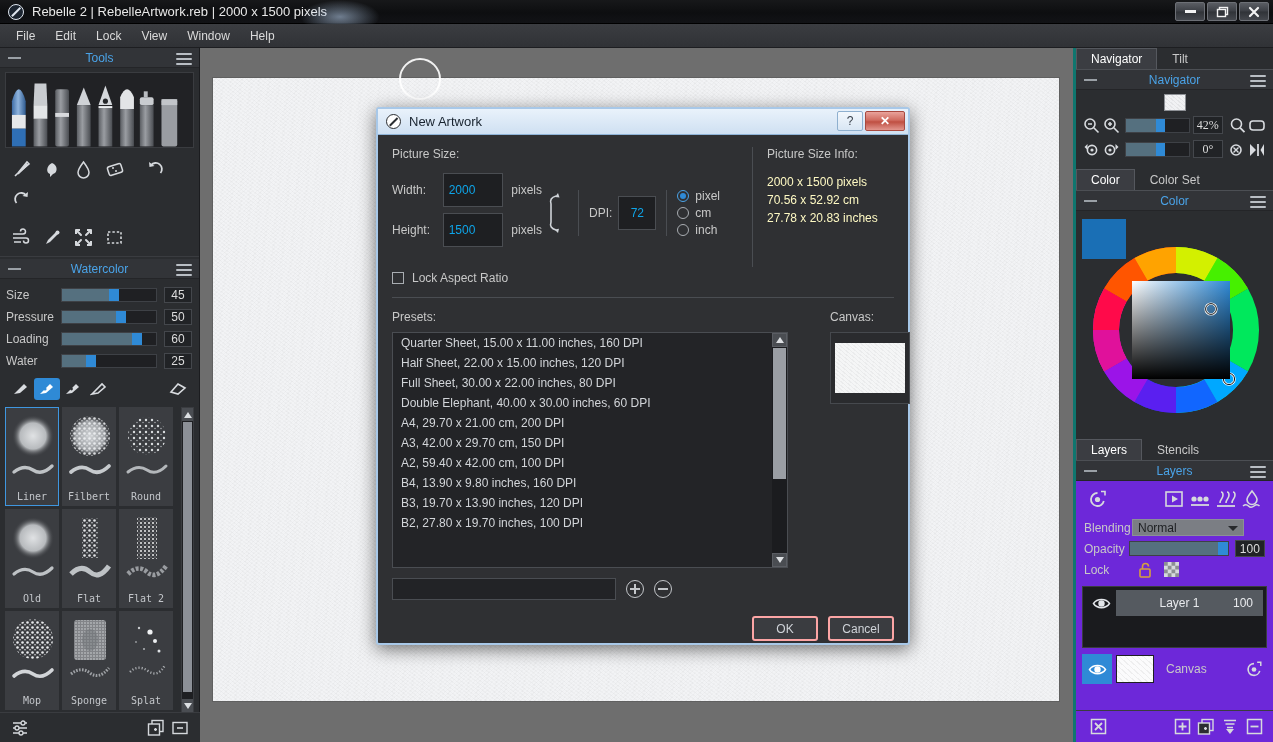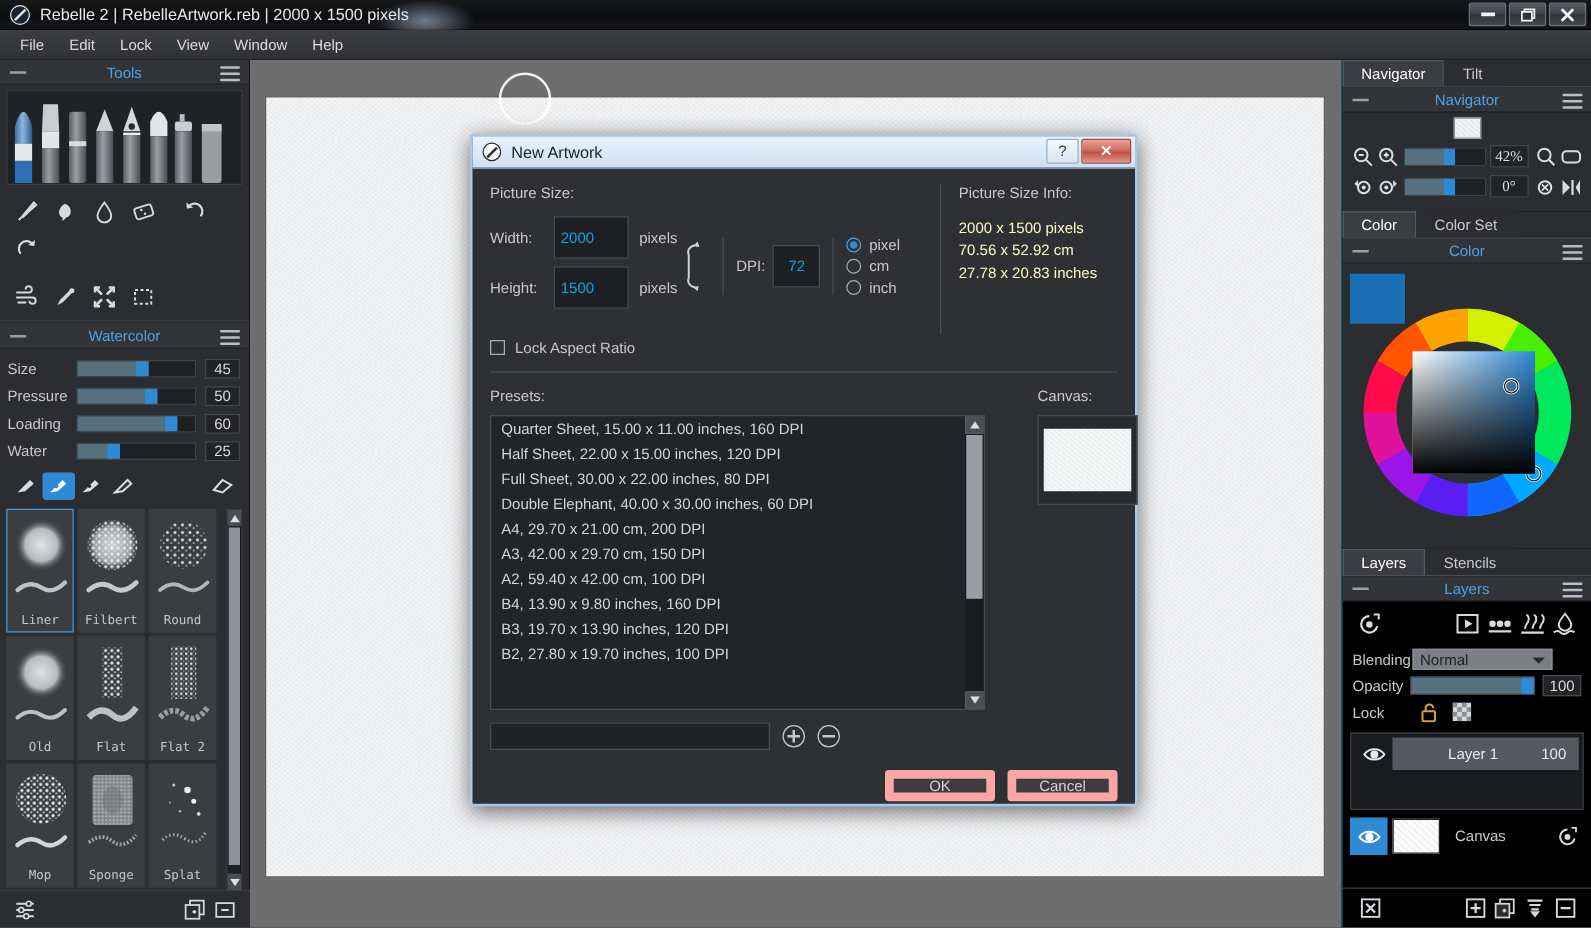--- a/index.html
+++ b/index.html
@@ -141,21 +141,21 @@
   .left-bottom{
     position:absolute;left:0;bottom:0;width:200px;height:30px;background:#2b2d30;
     border-top:1px solid #3a3c40;display:flex;align-items:center;padding:0 8px;
   }
   .left-bottom .spacer{flex:1;}
   .lb-ico{width:24px;height:22px;display:flex;align-items:center;justify-content:center;color:#d6d9dd;}
 
   
   .right{
     position:absolute;left:1073px;top:48px;width:200px;height:694px;
-    background:#000000;border-left:1px solid #0f766e;
+    background:#6d28d9;border-left:3px solid #0f766e;
   }
   .nav-body{background:#2b2d30;padding:4px 6px 6px 6px;}
   .nav-thumb{
     width:22px;height:17px;margin:0 auto 4px auto;background:#f0f1f3;
     background-image:repeating-linear-gradient(40deg,rgba(0,0,0,.05) 0 1px,rgba(255,255,255,.05) 1px 3px);
     border:1px solid #8e9196;
   }
   .nav-row{display:flex;align-items:center;margin-bottom:4px;font-family:Liberation Serif, serif;}
   .nav-ico{width:21px;height:20px;display:flex;align-items:center;justify-content:center;color:#d8dbdf;}
   .nav-sl{position:relative;width:68px;height:15px;background:#1f2023;border:1px solid #3e4146;margin:0 3px;}
@@ -247,21 +247,21 @@
   .pscroll{position:absolute;right:0;top:0;width:15px;height:234px;background:#1b1c1f;}
   .pscroll .ab{height:14px;background:#4a4d52;border:1px solid #5a5d63;display:flex;align-items:center;justify-content:center;}
   .pscroll .thumb{position:absolute;left:1px;right:1px;top:15px;height:131px;background:#9a9ea4;}
   .preset-name{
     height:22px;background:#222326;border:1px solid #4a4d52;flex:1;
   }
   .rndbtn{width:18px;height:18px;border-radius:50%;border:1.6px solid #c3c6ca;position:relative;margin-left:10px;}
   .rndbtn:before{content:"";position:absolute;left:3px;top:7.2px;width:10px;height:1.6px;background:#c3c6ca;}
   .rndbtn.plus:after{content:"";position:absolute;left:7.2px;top:3px;width:1.6px;height:10px;background:#c3c6ca;}
   .dbtn{
-    width:88px;height:25px;background:#3a3c40;border:7px solid #fca5a5;border-radius:3px;
+    width:66px;height:25px;background:#3a3c40;border:2px solid #fca5a5;border-radius:3px;
     color:#cfd3d8;font-size:12px;display:flex;align-items:center;justify-content:center;
   }
   .cv-prev{
     width:80px;height:72px;background:#2a2b2e;border:1px solid #46494e;
     display:flex;align-items:center;justify-content:center;
   }
   .cv-prev .pp{
     width:70px;height:50px;background:#f4f5f6;
     background-image:repeating-linear-gradient(40deg,rgba(0,0,0,.04) 0 1px,rgba(255,255,255,.05) 1px 3px);
   }

